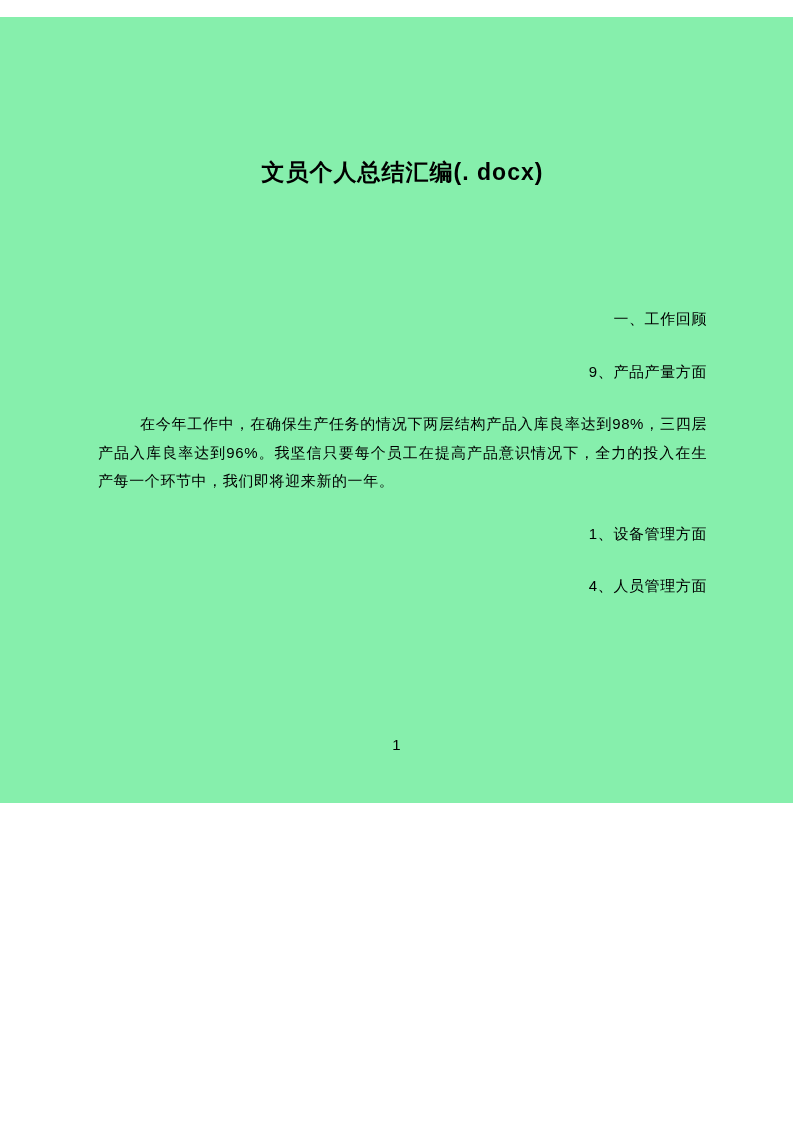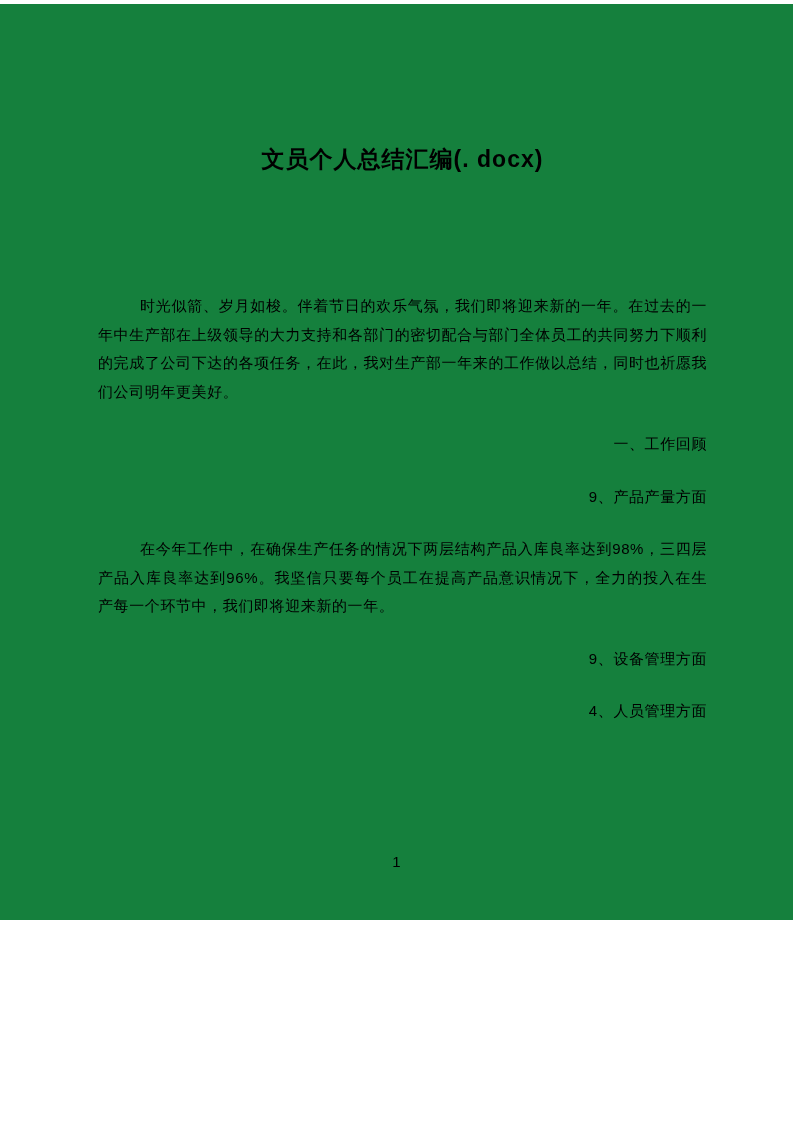--- a/index.html
+++ b/index.html
@@ -3,23 +3,23 @@
 <meta charset="utf-8">
 <style>
   html, body {
     margin: 0;
     padding: 0;
     background: #ffffff;
   }
   .page {
     position: relative;
     width: 793px;
-    height: 916px;
-    margin: 4px auto;
-    background: #15803d;
+    height: 786px;
+    margin: 17px auto;
+    background: #86efac;
     overflow: hidden;
     font-family: "Liberation Sans", "DejaVu Sans", sans-serif;
     color: #000000;
     box-sizing: border-box;
   }
   .content {
     position: absolute;
     top: 140px;
     left: 98px;
     right: 86px;
@@ -58,31 +58,30 @@
   }
 </style>
 </head>
 <body>
 
 <div class="page">
   <div class="content">
 
     <h1 class="doc-title">文员个人总结汇编(. docx)</h1>
 
-    <p class="block paragraph">时光似箭、岁月如梭。伴着节日的欢乐气氛，我们即将迎来新的一年。在过去的一年中生产部在上级领导的大力支持和各部门的密切配合与部门全体员工的共同努力下顺利的完成了公司下达的各项任务，在此，我对生产部一年来的工作做以总结，同时也祈愿我们公司明年更美好。</p>
 
     <p class="block heading">一、工作回顾</p>
 
     <p class="block heading">9、产品产量方面</p>
 
 
 
     <p class="block paragraph">在今年工作中，在确保生产任务的情况下两层结构产品入库良率达到98%，三四层产品入库良率达到96%。我坚信只要每个员工在提高产品意识情况下，全力的投入在生产每一个环节中，我们即将迎来新的一年。</p>
 
-    <p class="block heading">9、设备管理方面</p>
+    <p class="block heading">1、设备管理方面</p>
 
 
     <p class="block heading">4、人员管理方面</p>
 
   </div>
 
   <div class="page-number">1</div>
 </div>
 
 </body></html>

